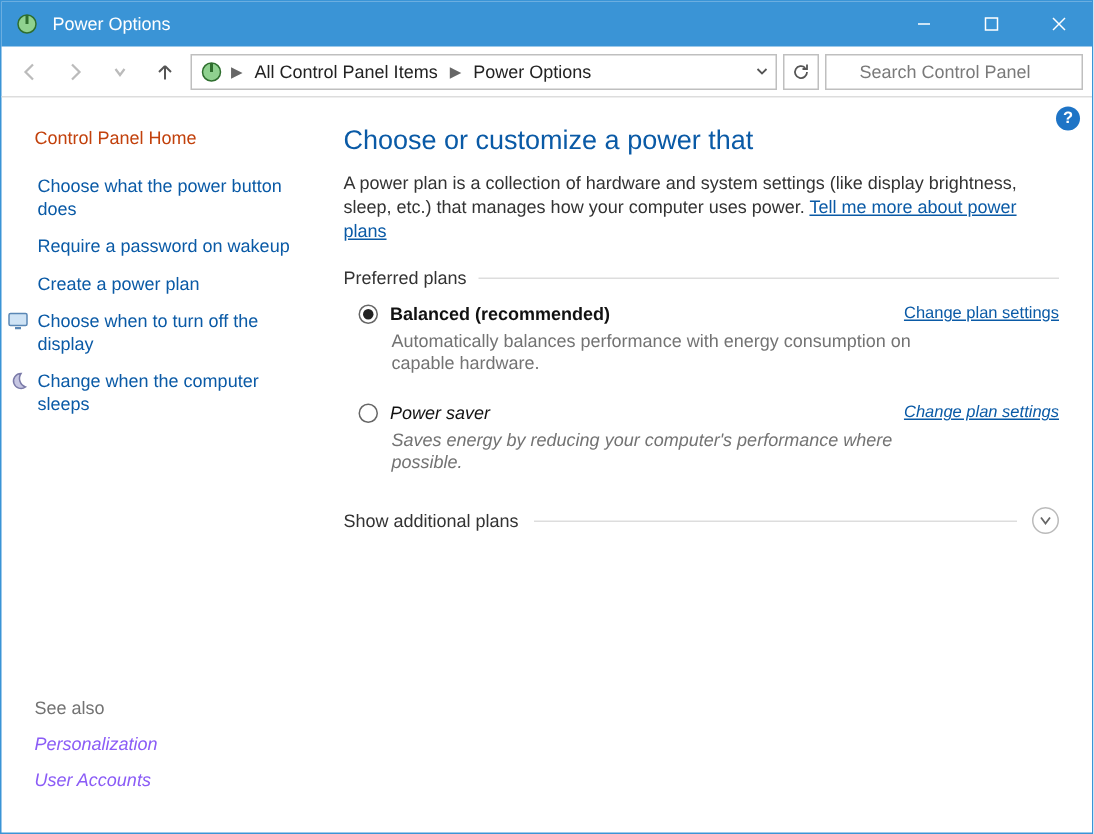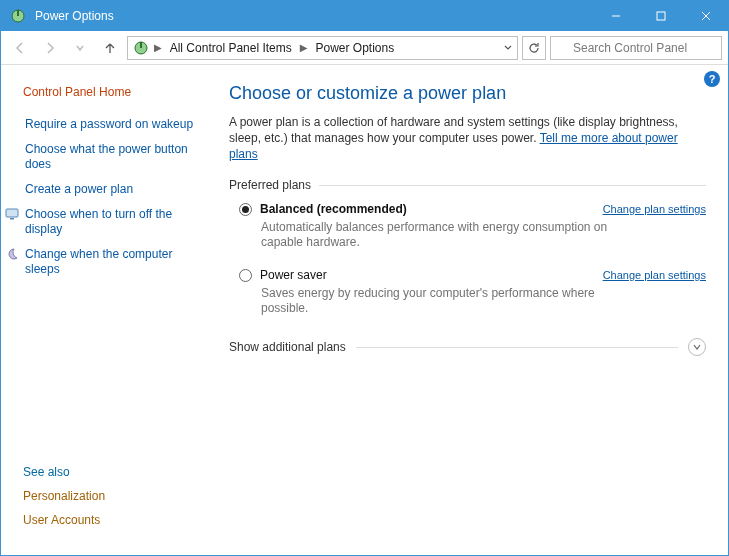--- a/index.html
+++ b/index.html
@@ -24,22 +24,22 @@
   .searchbox input { flex:1; border:none; outline:none; font-size:12px; color:#666; font-style: normal; background:transparent;}
   .searchbox input::placeholder{ color:#7a7a7a; font-style: normal; }
   .searchbox .sicon { color:#555; }
   .body { flex:1; display:flex; position:relative; overflow:hidden; }
   .sidebar { width:208px; padding:20px 12px 12px 22px; display:flex; flex-direction:column; }
   .sidebar .home { color:#c2410c; font-size:12px; margin-bottom:18px;}
   .sidebar .tasks { display:flex; flex-direction:column; gap:10px; }
   .task { display:flex; align-items:flex-start; gap:6px; color:#0a5aa6; font-size:12px; line-height:15px; cursor:pointer; }
   .task .ticon { width:14px; flex:0 0 14px; display:flex; justify-content:center; margin-left:-18px; }
   .seealso { margin-top:auto; padding-bottom:16px; display:flex; flex-direction:column; gap:10px;}
-  .seealso .hdr { color:#0369a1; font-size:12px; }
-  .seealso .link { color:#a16207; font-size:12px; cursor:pointer;}
+  .seealso .hdr { color:#737373; font-size:12px; }
+  .seealso .link { color:#8b5cf6; font-size:12px; cursor:pointer;font-style:italic;}
   .main { flex:1; padding:18px 22px 12px 20px; position:relative;}
   .helpbtn { position:absolute; right:8px; top:6px; width:16px; height:16px; border-radius:50%; background:#1e74c6; color:#fff; font-weight:bold; font-size:11px; display:flex; align-items:center; justify-content:center;}
   h1.page { color:#0a5aa6; font-weight:400; font-size:18px; margin:0 0 10px 0;}
   .desc { color:#333; font-size:12px; line-height:16px; }
   .desc a { color:#0a5aa6; text-decoration:underline; cursor:pointer;}
   .section-label { color:#333; font-size:12px; margin-top:16px; display:flex; align-items:center; gap:8px;}
   .section-label .line { flex:1; height:1px; background:#ddd; }
   .plan { margin:10px 0 4px 10px; }
   .plan .row1 { display:flex; align-items:center; }
   .plan .radio { width:13px; height:13px; border:1px solid #666; border-radius:50%; margin-right:8px; display:flex; align-items:center; justify-content:center; }
@@ -139,25 +139,25 @@
     </div>
   </div>
 
   <div class="body">
 
     <div class="sidebar">
       <div class="home">Control Panel Home</div>
       <div class="tasks">
         <div class="task">
           <span class="ticon"></span>
+          <span>Choose what the power button does</span>
+        </div>
+        <div class="task">
+          <span class="ticon"></span>
           <span>Require a password on wakeup</span>
-        </div>
-        <div class="task">
-          <span class="ticon"></span>
-          <span>Choose what the power button does</span>
         </div>
         <div class="task">
           <span class="ticon"></span>
           <span>Create a power plan</span>
         </div>
         <div class="task">
           <span class="ticon">
             <svg width="14" height="14" viewBox="0 0 14 14">
                 <rect x="1" y="2" width="12" height="8" rx="1" fill="#cfe3f5" stroke="#5a87b5"></rect>
                 <rect x="5" y="11" width="4" height="1.5" fill="#5a87b5"></rect>
@@ -178,40 +178,40 @@
       <div class="seealso">
         <div class="hdr">See also</div>
         <div class="link">Personalization</div>
         <div class="link">User Accounts</div>
       </div>
     </div>
 
     <div class="main">
       <div class="helpbtn">?</div>
 
-      <h1 class="page">Choose or customize a power plan</h1>
+      <h1 class="page">Choose or customize a power that</h1>
       <div class="desc">
         <span>A power plan is a collection of hardware and system settings (like display brightness, sleep, etc.) that manages how your computer uses power. </span><a>Tell me more about power plans</a>
       </div>
 
       <div class="section-label">
         <span>Preferred plans</span>
         <span class="line"></span>
       </div>
 
       <div class="plan">
         <div class="row1">
           <span class="radio selected"></span>
           <span class="name bold">Balanced (recommended)</span>
           <a class="changelink">Change plan settings</a>
         </div>
         <div class="pdesc">Automatically balances performance with energy consumption on capable hardware.</div>
       </div>
 
-      <div class="plan" style="margin-top:18px;">
+      <div class="plan" style="margin-top:18px;font-style:italic;">
         <div class="row1">
           <span class="radio"></span>
           <span class="name">Power saver</span>
           <a class="changelink">Change plan settings</a>
         </div>
         <div class="pdesc">Saves energy by reducing your computer's performance where possible.</div>
       </div>
 
       <div class="showmore">
         <span>Show additional plans</span>

